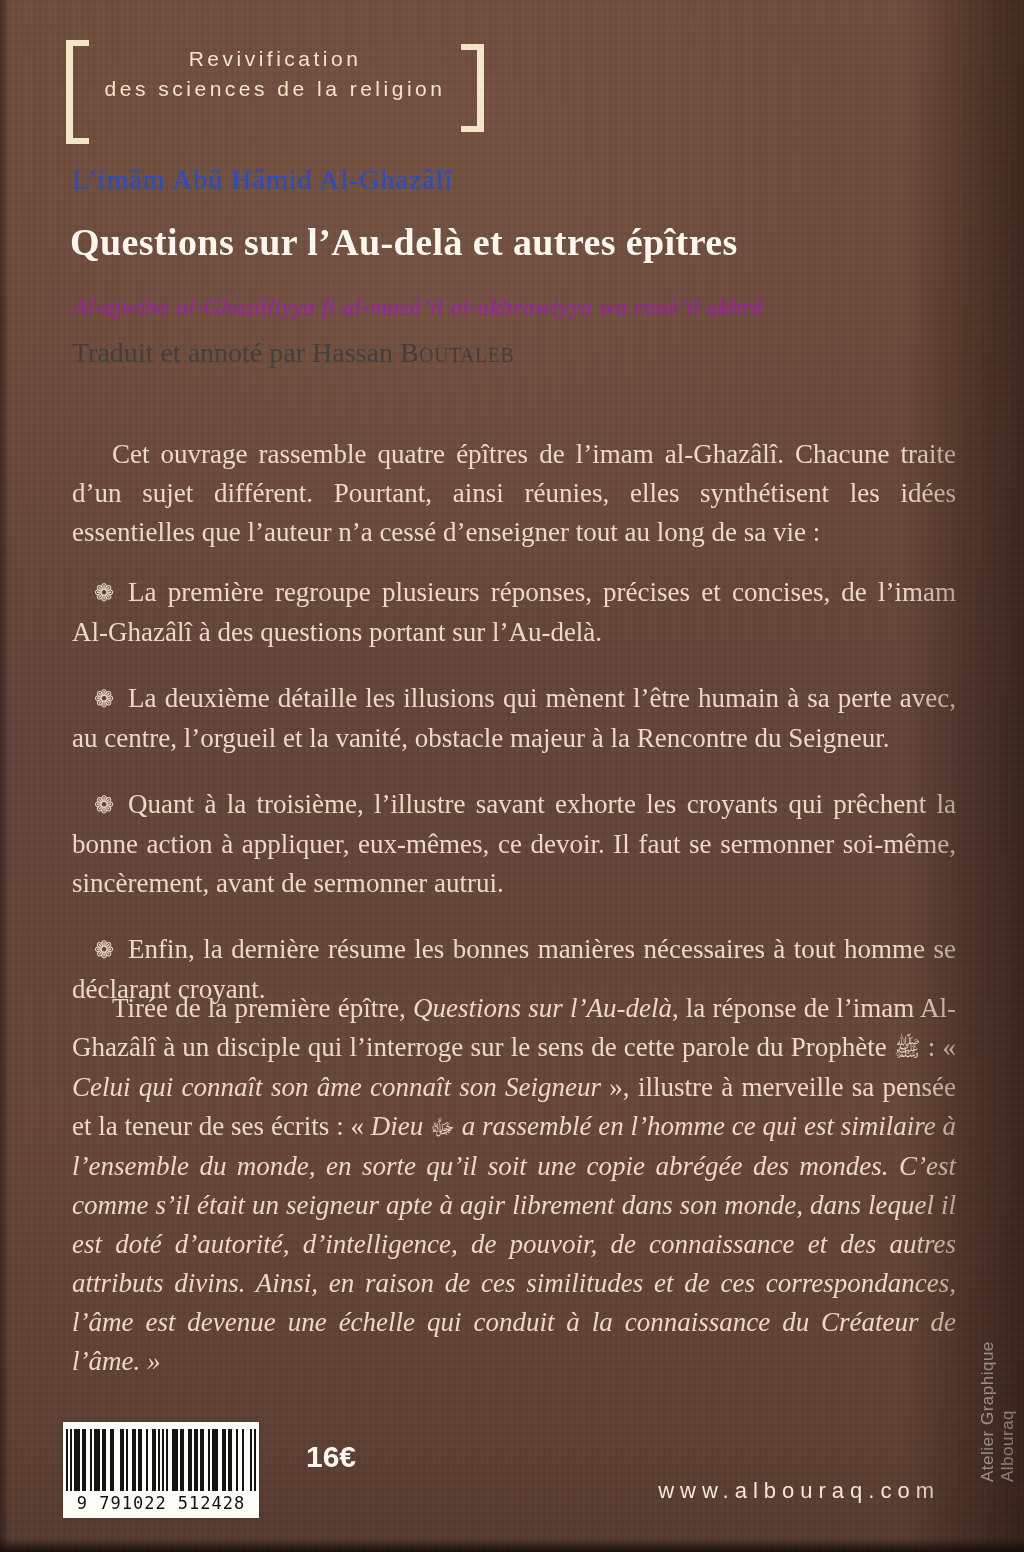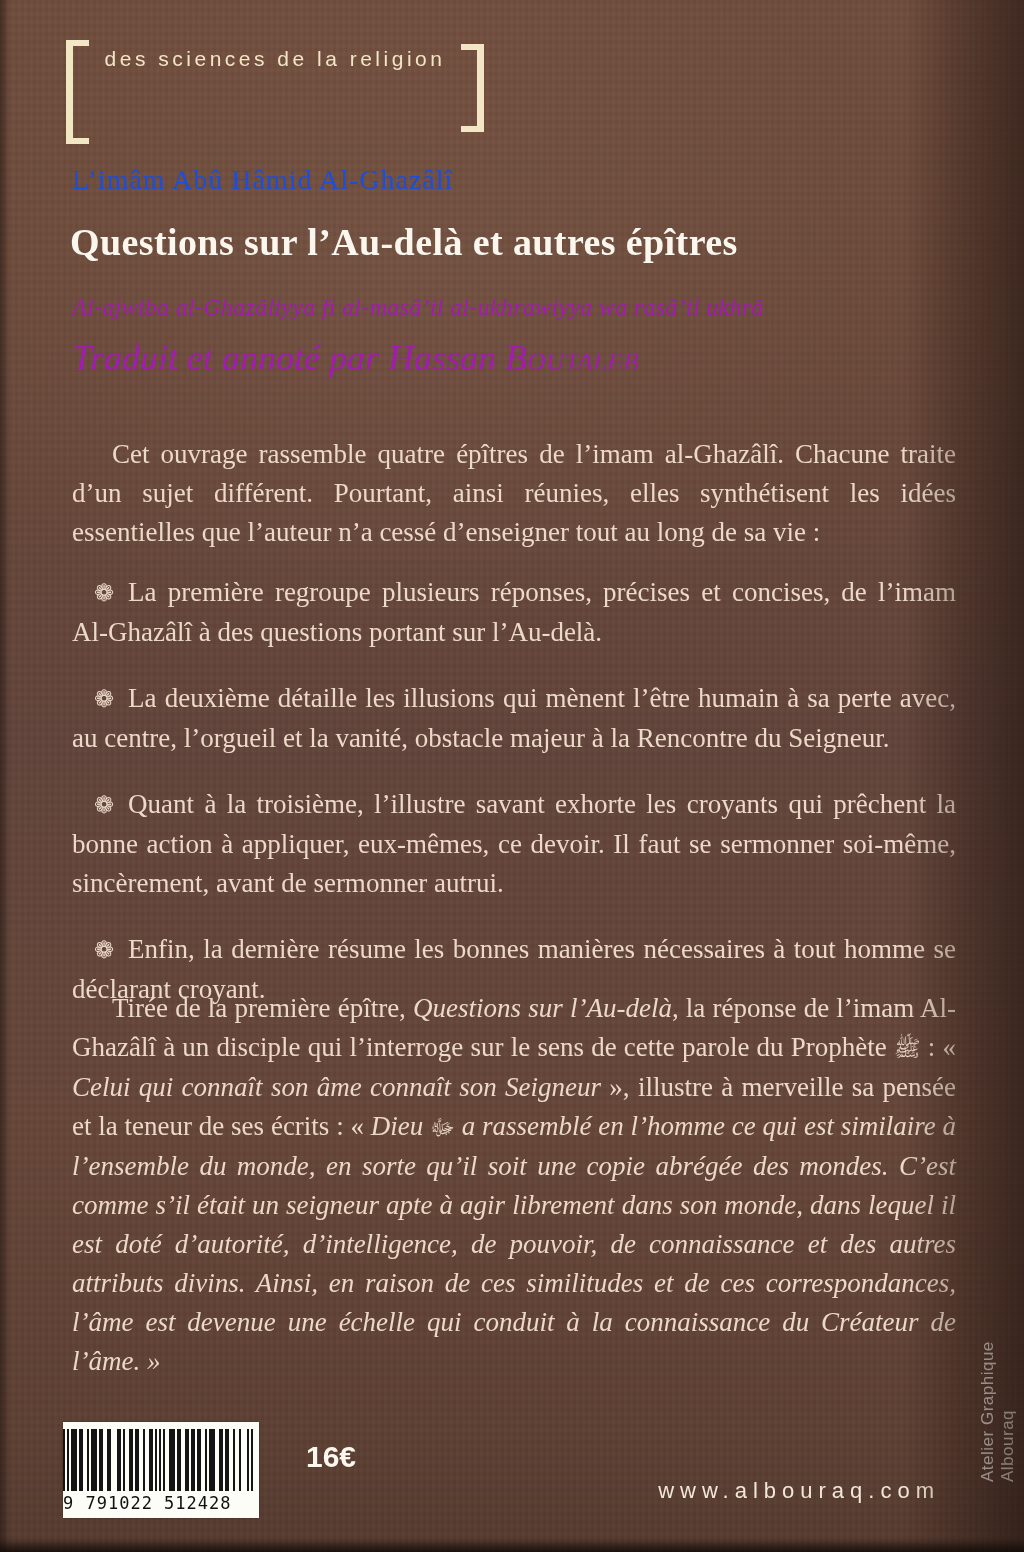--- a/index.html
+++ b/index.html
@@ -28,56 +28,57 @@
   .bracket.left{border-left-width:7px;border-top-width:6px;border-bottom-width:6px;height:92px;margin-top:2px;}
   .bracket.right{border-right-width:7px;border-top-width:6px;border-bottom-width:6px;height:76px;margin-top:6px;}
   .banner-text{width:372px;text-align:center;color:#f3e6c4;padding-top:6px;}
   .banner-line{font-family:"Liberation Sans", sans-serif;font-size:21px;letter-spacing:3.5px;line-height:30px;}
   .banner-sub{font-size:25px;font-style:italic;line-height:34px;letter-spacing:0.5px;}
 
   
   .author{position:absolute;left:72px;top:164px;color:#1d4ed8;font-size:28px;letter-spacing:1px;}
   .book-title{position:absolute;left:70px;top:220px;color:#fbf7ee;font-size:38px;font-weight:bold;letter-spacing:0.4px;}
   .orig-title{position:absolute;left:72px;top:294px;color:#a21caf;font-size:24px;font-style:italic;letter-spacing:0.3px;}
-  .translator{position:absolute;left:72px;top:337px;color:#a21caf;font-size:36px;font-style:italic;}
+  .translator{position:absolute;left:72px;top:337px;color:#404040;font-size:28px;}
   .translator .smallcaps{font-variant:small-caps;letter-spacing:0.5px;}
 
   
   .bodytext{color:#ecd9c8;font-size:27px;line-height:39px;text-align:justify;}
   .intro{position:absolute;left:72px;top:408px;width:884px;text-indent:40px;}
   .bullets{position:absolute;left:72px;top:546px;width:884px;}
   .bullet{margin-bottom:13px;text-indent:22px;}
   .rosette{font-size:24px;color:#ecd9c8;margin-right:14px;}
   .closing{position:absolute;left:72px;top:962px;width:884px;text-indent:40px;}
   .it{font-style:italic;}
   .arabic-callig{font-size:22px;letter-spacing:0;}
 
   
   .barcode-box{position:absolute;left:63px;top:1422px;width:196px;height:96px;background:#fdfdf8;
-    display:flex;flex-direction:column;box-shadow:0 0 2px rgba(0,0,0,0.4);}
+    display:flex;flex-direction:column;align-items:center;box-shadow:0 0 2px rgba(0,0,0,0.4);}
   .barcode-bars{display:flex;height:62px;margin-top:7px;}
   .module{width:2px;height:100%;}
   .bar{background:#141414;}
   .barcode-number{font-family:"DejaVu Sans Mono", monospace;font-size:17px;color:#111;margin-top:2px;letter-spacing:1px;}
   .price{position:absolute;left:306px;top:1440px;color:#fdf8ef;font-family:"Liberation Sans", sans-serif;
     font-weight:bold;font-size:30px;}
   .website{position:absolute;right:84px;top:1478px;color:#f2e7da;font-family:"Liberation Sans", sans-serif;
     font-size:22px;letter-spacing:6px;}
   .credit{position:absolute;right:6px;top:1272px;height:210px;color:#efe6dd;
     font-family:"Liberation Sans", sans-serif;font-size:17px;
     writing-mode:vertical-rl;transform:rotate(180deg);letter-spacing:0.5px;}
 </style>
 </head>
 <body>
 
 <div class="texture"></div>
 
 <div class="banner">
   <div class="bracket left"></div>
   <div class="banner-text">
+    <div class="banner-line">Revivification</div>
     <div class="banner-line">des sciences de la religion</div>
   </div>
   <div class="bracket right"></div>
 </div>
 
 <div class="author">L’imâm Abû Hâmid Al-Ghazâlî</div>
 <div class="book-title">Questions sur l’Au-delà et autres épîtres</div>
 <div class="orig-title">Al-ajwiba al-Ghazâliyya fi al-masâ’il al-ukhrawiyya wa rasâ’il ukhrâ</div>
 <div class="translator"><span>Traduit et annoté par Hassan </span><span class="smallcaps">Boutaleb</span></div>
 

